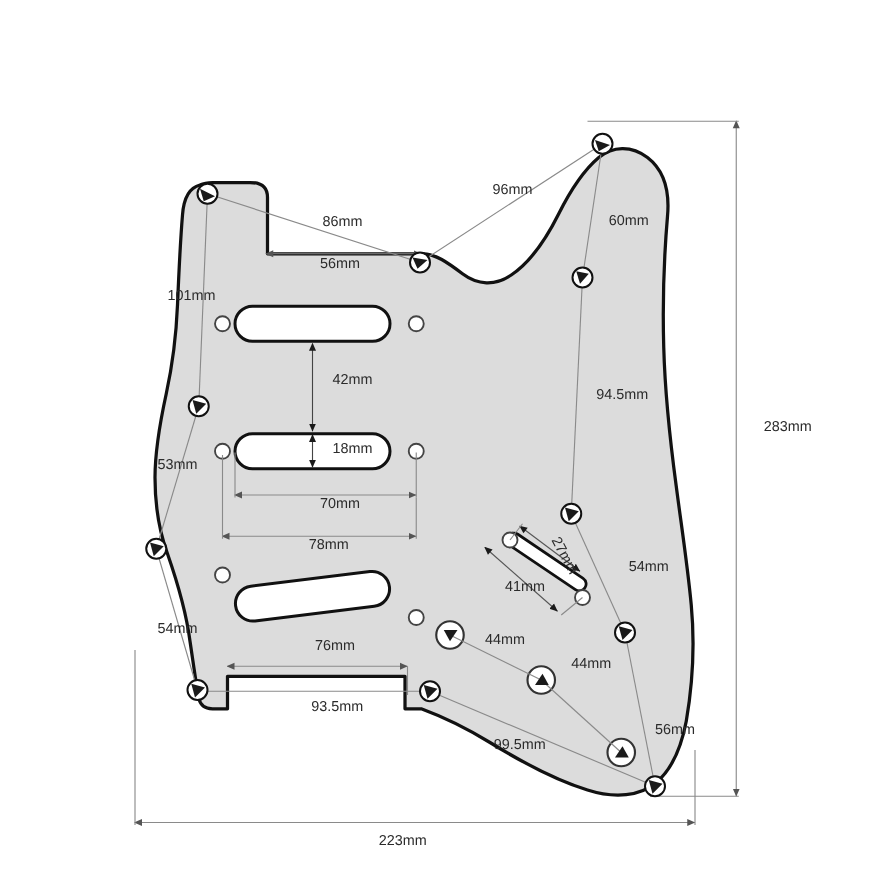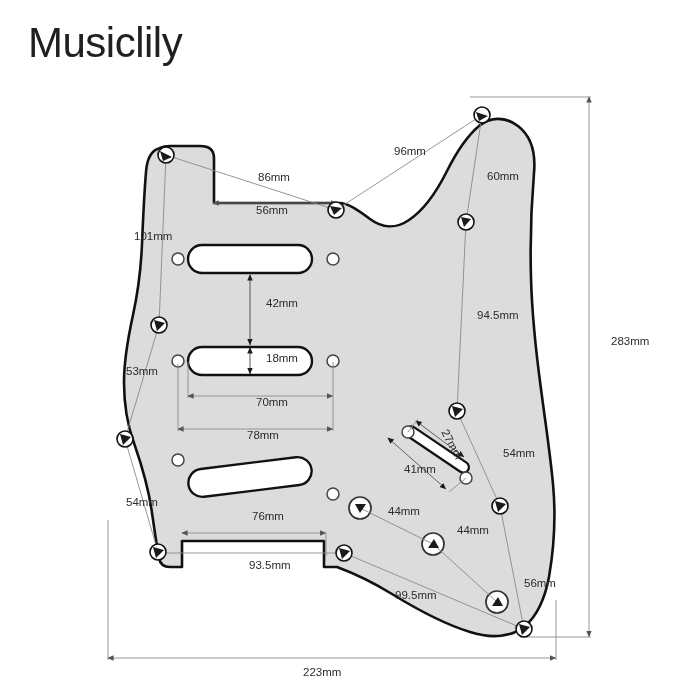--- a/index.html
+++ b/index.html
@@ -44,21 +44,20 @@
     font-family: "Liberation Sans", sans-serif;
     font-size: 11.5px;
     fill: #2b2b2b;
   }
 </style>
 </head>
 <body>
 
 <div id="stage">
 
-  <div class="brand-title">Musiclily</div>
 
   <svg class="drawing" viewBox="0 0 700 700">
 
     <defs>
       <marker id="arrHead" markerWidth="7" markerHeight="7" refX="6.2" refY="3.1" orient="auto" markerUnits="userSpaceOnUse">
         <path d="M0,0.3 L6.4,3.1 L0,5.9 z" fill="#555555"></path>
       </marker>
       <marker id="arrHeadStart" markerWidth="7" markerHeight="7" refX="0.8" refY="3.1" orient="auto" markerUnits="userSpaceOnUse">
         <path d="M6.4,0.3 L0,3.1 L6.4,5.9 z" fill="#555555"></path>
       </marker>

